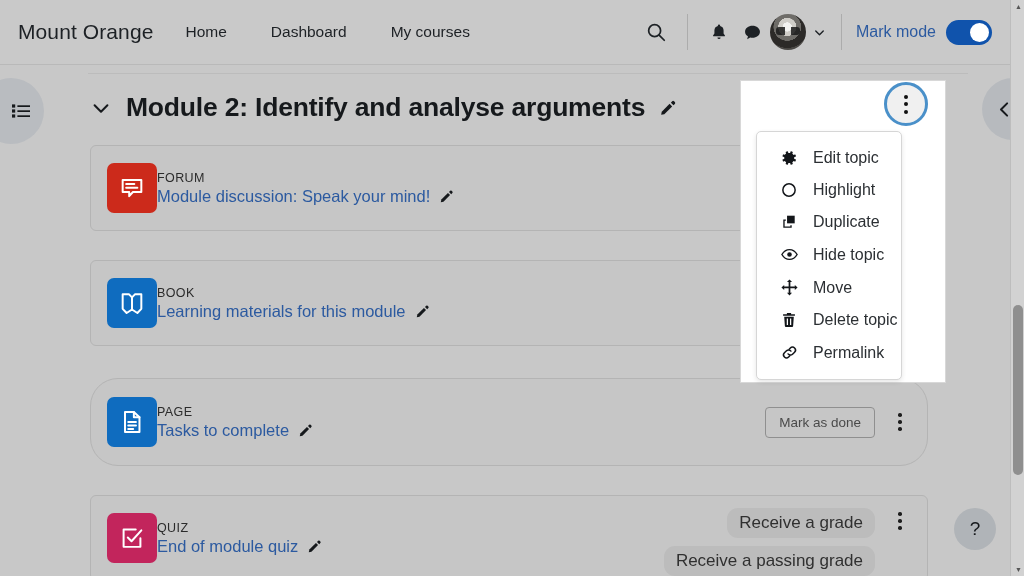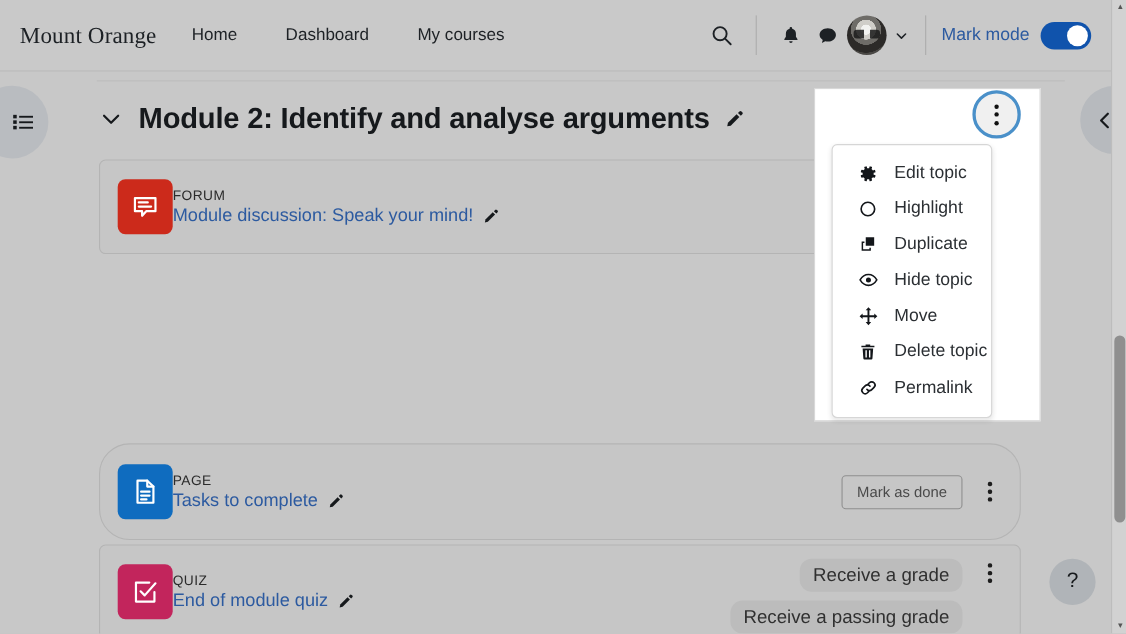--- a/index.html
+++ b/index.html
@@ -13,21 +13,21 @@
 
   
   .navbar {
     position: absolute; top: 0; left: 0; width: 1010px; height: 65px;
     background: #c9c9c9;
     display: flex; align-items: center;
     border-bottom: 1px solid #b9b9b9;
   }
   .brand {
     font-size: 21px; color: #1d2125; margin-left: 18px; margin-right: 32px;
-    letter-spacing: .1px; white-space: nowrap; font-family: Liberation Serif, serif;
+    letter-spacing: .1px; white-space: nowrap;
   }
   .navlinks { display: flex; align-items: center; gap: 44px; justify-content: space-between; }
   .navlink { font-size: 15.5px; color: #1d2125; white-space: nowrap; cursor: pointer; }
   .nav-right { margin-left: auto; display: flex; align-items: center; height: 100%; }
   .nav-sep { width: 1px; height: 36px; background: #acacac; margin: 0 14px; }
   .icon-btn {
     width: 34px; height: 34px; display: flex; align-items: center; justify-content: center;
     cursor: pointer; color: #1d2125;
   }
   .avatar {
@@ -232,22 +232,42 @@
           <span class="pencil">
             <svg width="16" height="16" viewBox="0 0 24 24" fill="#16191c">
               <path d="M3.5 17.3l9.9-9.9 3.2 3.2-9.9 9.9-4 .8z"></path>
               <path d="M15 5.9l1.7-1.7a1.6 1.6 0 0 1 2.3 0l1 1a1.6 1.6 0 0 1 0 2.3L18.3 9.2z"></path>
             </svg>
           </span>
         </div>
       </div>
     </div>
 
-
-    <div class="activity" style="top:337px; height:88px;border-radius:28px;">
+    <div class="activity" style="top:194px; height:86px;">
+      <div class="act-icon" style="background:#0f6cbf;">
+        <svg width="28" height="28" viewBox="0 0 24 24" fill="none" stroke="#fff" stroke-width="1.7" stroke-linecap="round" stroke-linejoin="round">
+          <path d="M4 4.4h5.3L12 7.2l2.7-2.8H20v12.6l-3.4 3.6L12 17.6 7.4 20.6 4 17z"></path>
+          <line x1="12" y1="7.2" x2="12" y2="17.6"></line>
+        </svg>
+      </div>
+      <div class="act-text">
+        <div class="act-type">BOOK</div>
+        <div class="act-name-row">
+          <span class="act-name">Learning materials for this module</span>
+          <span class="pencil">
+            <svg width="16" height="16" viewBox="0 0 24 24" fill="#16191c">
+              <path d="M3.5 17.3l9.9-9.9 3.2 3.2-9.9 9.9-4 .8z"></path>
+              <path d="M15 5.9l1.7-1.7a1.6 1.6 0 0 1 2.3 0l1 1a1.6 1.6 0 0 1 0 2.3L18.3 9.2z"></path>
+            </svg>
+          </span>
+        </div>
+      </div>
+    </div>
+
+    <div class="activity" style="top:312px; height:88px;border-radius:28px;">
       <div class="act-icon" style="background:#0f6cbf;">
         <svg width="28" height="28" viewBox="0 0 24 24" fill="none" stroke="#fff" stroke-width="1.7" stroke-linecap="round" stroke-linejoin="round">
           <path d="M6 3.4h7.6L18.4 8v12.6H6z"></path>
             <path d="M13.6 3.4V8h4.8"></path>
           <line x1="8.8" y1="12" x2="15.4" y2="12"></line>
             <line x1="8.8" y1="15" x2="15.4" y2="15"></line>
             <line x1="8.8" y1="18" x2="13" y2="18"></line>
         </svg>
       </div>
       <div class="act-text">

